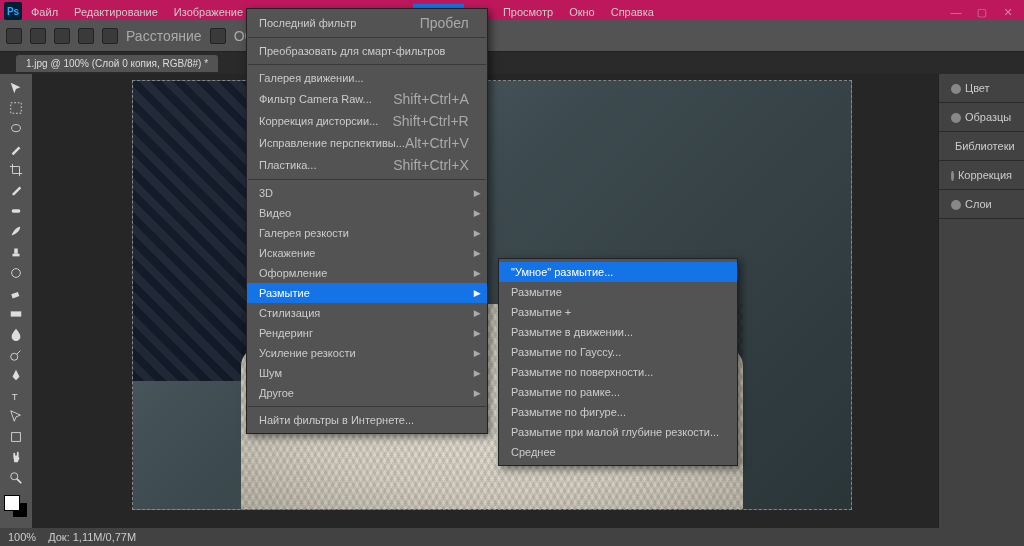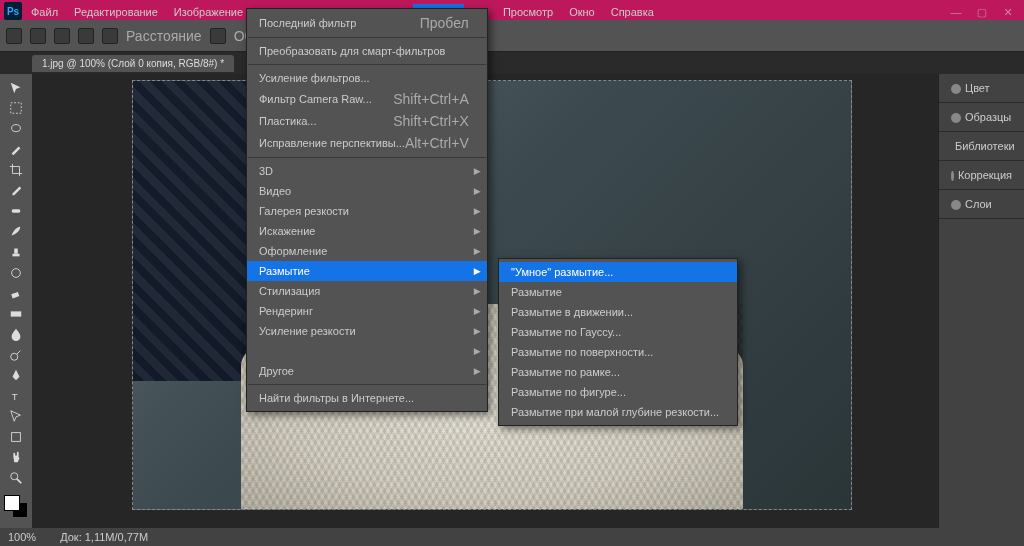--- a/index.html
+++ b/index.html
@@ -6,40 +6,40 @@
 body{width:1024px;height:546px;background:#323232;overflow:hidden;position:relative}
 .menubar{height:20px;background:#be185d;display:flex;align-items:flex-end;padding:0 4px;gap:2px}
 .menubar .ps-icon{width:18px;height:18px;background:#001e36;color:#31a8ff;display:flex;align-items:center;justify-content:center;font-weight:bold;font-size:10px;border-radius:2px}
 .menubar .mi{padding:2px 7px;cursor:default}
 .menubar .mi.open{background:#1473e6;color:#fff}
 .win-controls{margin-left:auto;display:flex;gap:2px}
 .win-controls span{width:24px;height:16px;display:flex;align-items:center;justify-content:center;opacity:.6}
 .optbar{height:32px;background:#535353;border-bottom:1px solid #222;display:flex;align-items:center;padding:0 6px;gap:8px}
 .optbar .ic{width:16px;height:16px;background:#3a3a3a;border:1px solid #222;border-radius:2px}
 .optbar .lbl{font-size:14px;color:#aaa}
-.tabrow{height:22px;background:#2a2a2a;display:flex;align-items:center;padding-left:32px}
+.tabrow{height:22px;background:#2a2a2a;display:flex;align-items:center;padding-left:16px}
 .tabrow .tab{background:#535353;padding:3px 10px;font-size:10px;color:#ddd;border-radius:3px 3px 0 0}
 .workspace{position:absolute;top:74px;left:0;right:0;bottom:18px;display:flex}
 .toolbar{width:32px;background:#535353;display:flex;flex-direction:column;padding:4px 0;gap:1px}
 .toolbar .tool{width:28px;height:20px;margin:0 auto;display:flex;align-items:center;justify-content:center;border-radius:2px;color:#ddd}
 .toolbar .tool svg{width:14px;height:14px;fill:#ddd}
 .toolbar .swatch{width:24px;height:24px;margin:6px auto;position:relative}
 .toolbar .swatch .fg{position:absolute;width:16px;height:16px;background:#fff;border:1px solid #000;top:0;left:0}
 .toolbar .swatch .bg{position:absolute;width:16px;height:16px;background:#000;border:1px solid #555;bottom:0;right:0}
 .canvas{flex:1;background:#262626;position:relative;overflow:hidden}
 .img{position:absolute;top:6px;left:100px;width:720px;height:430px;border:1px dashed #888;background:linear-gradient(135deg,#5a6b70 0%,#3d4a4f 40%,#2a3538 100%);overflow:hidden}
 .img .checker{position:absolute;top:0;left:0;width:42%;height:70%;background-image:repeating-linear-gradient(45deg,#0a1020 0 8px,#1a2030 8px 16px),repeating-linear-gradient(-45deg,#0a1020 0 8px,#1a2030 8px 16px);opacity:.85}
 .img .torso{position:absolute;bottom:0;left:15%;width:70%;height:48%;background:radial-gradient(ellipse at center,#e8e4d8 0%,#d5d0c2 60%,#b8b3a5 100%);border-radius:50% 50% 0 0 / 30% 30% 0 0}
 .img .knit{position:absolute;bottom:0;left:15%;width:70%;height:48%;background-image:repeating-linear-gradient(60deg,rgba(0,0,0,.08) 0 3px,transparent 3px 6px),repeating-linear-gradient(-60deg,rgba(0,0,0,.08) 0 3px,transparent 3px 6px)}
 .img .hand{position:absolute;bottom:28%;left:28%;width:60px;height:40px;background:#e8c9b8;border-radius:50%}
 .rpanels{width:86px;background:#424242;border-left:1px solid #222;display:flex;flex-direction:column}
 .rpanels .panel-head{display:flex;align-items:flex-end;gap:4px;padding:4px 6px;font-size:10px;color:#aaa}
 .rpanels .panel-head .dot{width:10px;height:10px;border-radius:50%;background:#888}
 .rpanels .sec{border-bottom:1px solid #2a2a2a;padding:4px 6px}
-.statusbar{position:absolute;bottom:0;left:0;right:0;height:18px;background:#424242;display:flex;align-items:center;padding:0 8px;font-size:10px;color:#999;gap:24px}
+.statusbar{position:absolute;bottom:0;left:0;right:0;height:18px;background:#424242;display:flex;align-items:center;padding:0 8px;font-size:10px;color:#999;gap:12px}
 .menu{position:absolute;background:#535353;border:1px solid #222;box-shadow:3px 3px 8px rgba(0,0,0,.5);padding:3px 0;min-width:240px;z-index:100}
 .menu .row{display:flex;align-items:center;padding:3px 18px 3px 12px;cursor:default;position:relative;min-height:20px}
 .menu .row.sel{background:#1473e6;color:#fff}
 .menu .row.sel *{color:#fff}
 .menu .row.dis{color:#888}
 .menu .row .txt{flex:1}
 .menu .row .sc{color:#aaa;font-size:14px;}
 .menu .row .ar{position:absolute;right:6px;font-size:9px;color:#aaa}
 .menu .row.sel .ar{color:#fff}
 .menu .sep{height:1px;background:#383838;margin:3px 1px}
@@ -247,33 +247,37 @@
   <div class="row dis">
     <span class="txt">Последний фильтр</span>
     <span class="sc">Пробел</span>
   </div>
   <div class="sep"></div>
   <div class="row">
       <span class="txt">Преобразовать для смарт-фильтров</span>
     </div>
   <div class="sep"></div>
   <div class="row">
-      <span class="txt">Усиление фильтров...</span>
+      <span class="txt">Галерея движении...</span>
     </div>
   <div class="row">
       <span class="txt">Фильтр Camera Raw...</span>
       <span class="sc">Shift+Ctrl+A</span>
     </div>
   <div class="row">
+      <span class="txt">Коррекция дисторсии...</span>
+      <span class="sc">Shift+Ctrl+R</span>
+    </div>
+  <div class="row">
+      <span class="txt">Исправление перспективы...</span>
+      <span class="sc">Alt+Ctrl+V</span>
+    </div>
+  <div class="row">
       <span class="txt">Пластика...</span>
       <span class="sc">Shift+Ctrl+X</span>
-    </div>
-  <div class="row">
-      <span class="txt">Исправление перспективы...</span>
-      <span class="sc">Alt+Ctrl+V</span>
     </div>
   <div class="sep"></div>
   <div id="submenu-holder">
       <div class="row dis">
         <span class="txt">3D</span>
         <span class="ar">▶</span>
       </div>
       <div class="row">
         <span class="txt">Видео</span>
         <span class="ar">▶</span>
@@ -300,20 +304,21 @@
       </div>
       <div class="row">
         <span class="txt">Рендеринг</span>
         <span class="ar">▶</span>
       </div>
       <div class="row">
         <span class="txt">Усиление резкости</span>
         <span class="ar">▶</span>
       </div>
       <div class="row">
+        <span class="txt">Шум</span>
         <span class="ar">▶</span>
       </div>
       <div class="row">
         <span class="txt">Другое</span>
         <span class="ar">▶</span>
       </div>
     </div>
   <div class="sep"></div>
   <div class="row">
       <span class="txt">Найти фильтры в Интернете...</span>
@@ -321,30 +326,36 @@
 </div>
 
 <div id="blur-submenu" class="menu">
     <div class="row sel">
       <span class="txt">"Умное" размытие...</span>
     </div>
     <div class="row">
       <span class="txt">Размытие</span>
     </div>
     <div class="row">
+      <span class="txt">Размытие +</span>
+    </div>
+    <div class="row">
       <span class="txt">Размытие в движении...</span>
     </div>
     <div class="row">
       <span class="txt">Размытие по Гауссу...</span>
     </div>
     <div class="row">
       <span class="txt">Размытие по поверхности...</span>
     </div>
     <div class="row">
       <span class="txt">Размытие по рамке...</span>
     </div>
     <div class="row">
       <span class="txt">Размытие по фигуре...</span>
     </div>
     <div class="row">
       <span class="txt">Размытие при малой глубине резкости...</span>
     </div>
+    <div class="row">
+      <span class="txt">Среднее</span>
+    </div>
   </div>
 
 </body></html>

